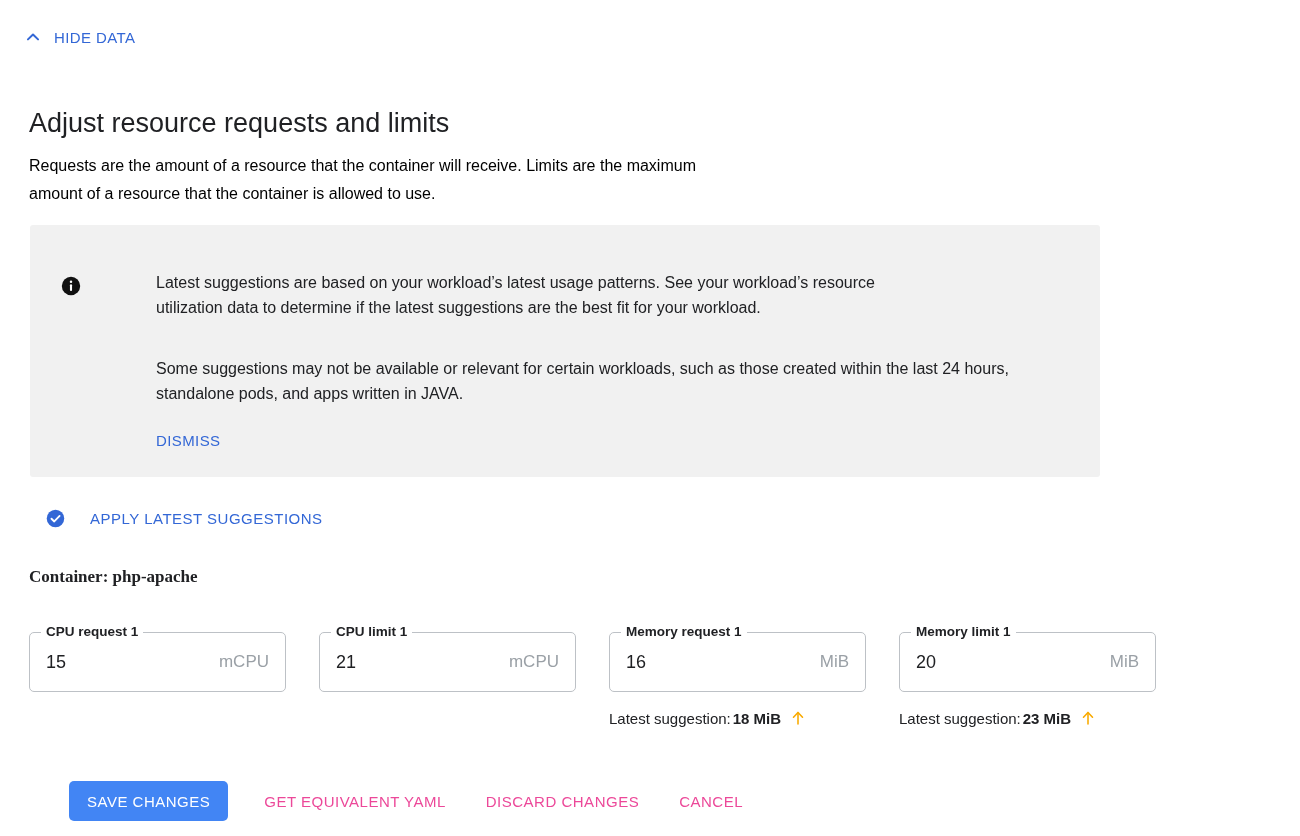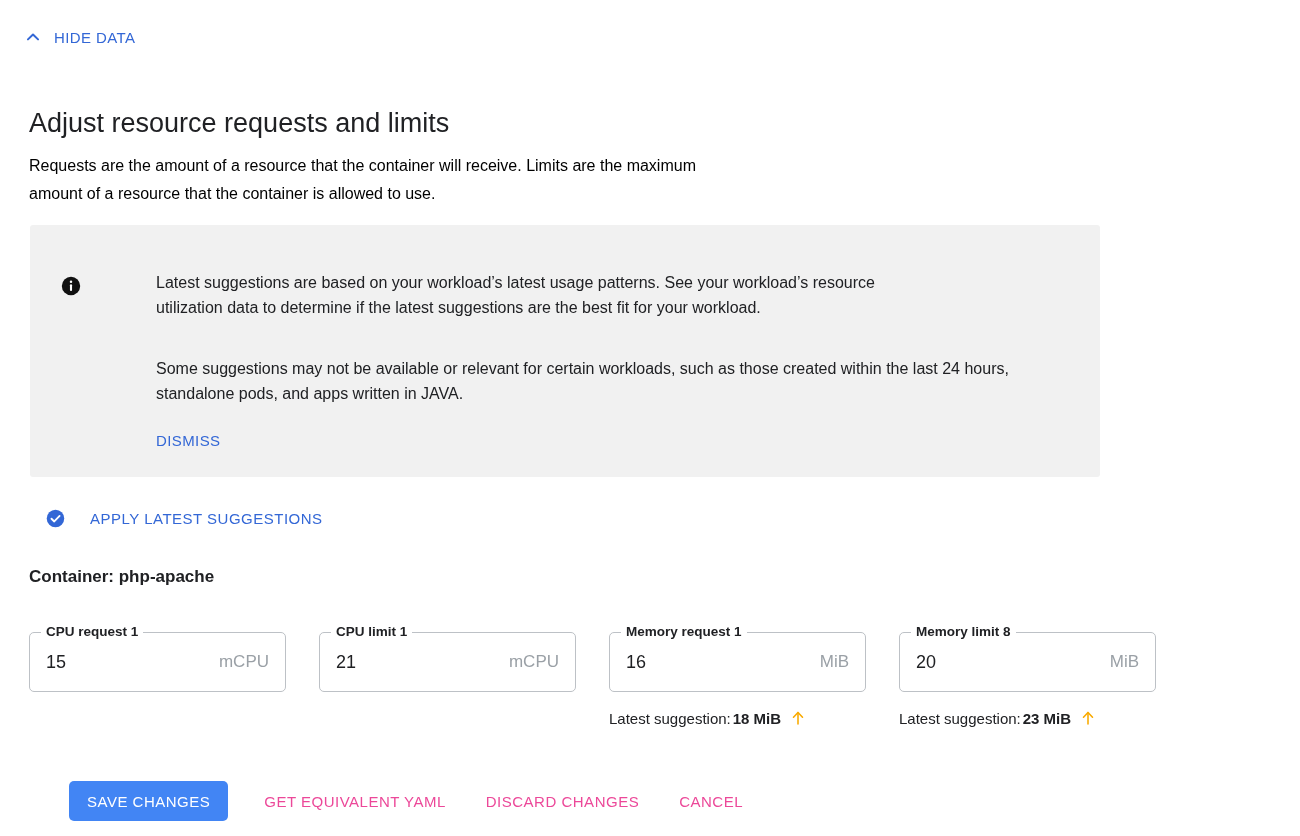--- a/index.html
+++ b/index.html
@@ -122,20 +122,21 @@
   }
 
   
   .container-title {
     position: absolute;
     left: 29px;
     top: 567px;
     font-size: 17px;
     font-weight: 700;
     color: #202124;
+    font-family: Liberation Serif, serif;
   }
 
   
   .fields {
     position: absolute;
     left: 29px;
     top: 632px;
     width: 1240px;
     display: flex;
     gap: 33px;
@@ -307,21 +308,21 @@
           <svg viewBox="0 0 24 24" width="18" height="18" aria-hidden="true">
             <path d="M12 20 L12 5" fill="none" stroke="#f9ab00" stroke-width="2.1" stroke-linecap="round"></path>
             <path d="M6 11 L12 4.6 L18 11" fill="none" stroke="#f9ab00" stroke-width="2.1" stroke-linecap="round" stroke-linejoin="round"></path>
           </svg>
         </span>
       </div>
     </div>
 
     <div class="field-col">
       <div class="tf">
-        <span class="tf-legend">Memory limit 8</span>
+        <span class="tf-legend">Memory limit 1</span>
         <input class="tf-value" type="text" value="20" style="">
         <span class="tf-suffix">MiB</span>
       </div>
       <div class="hint">
         <span>Latest suggestion: </span>
           <b>23 MiB</b>
         <span class="arrow">
           <svg viewBox="0 0 24 24" width="18" height="18" aria-hidden="true">
             <path d="M12 20 L12 5" fill="none" stroke="#f9ab00" stroke-width="2.1" stroke-linecap="round"></path>
             <path d="M6 11 L12 4.6 L18 11" fill="none" stroke="#f9ab00" stroke-width="2.1" stroke-linecap="round" stroke-linejoin="round"></path>

